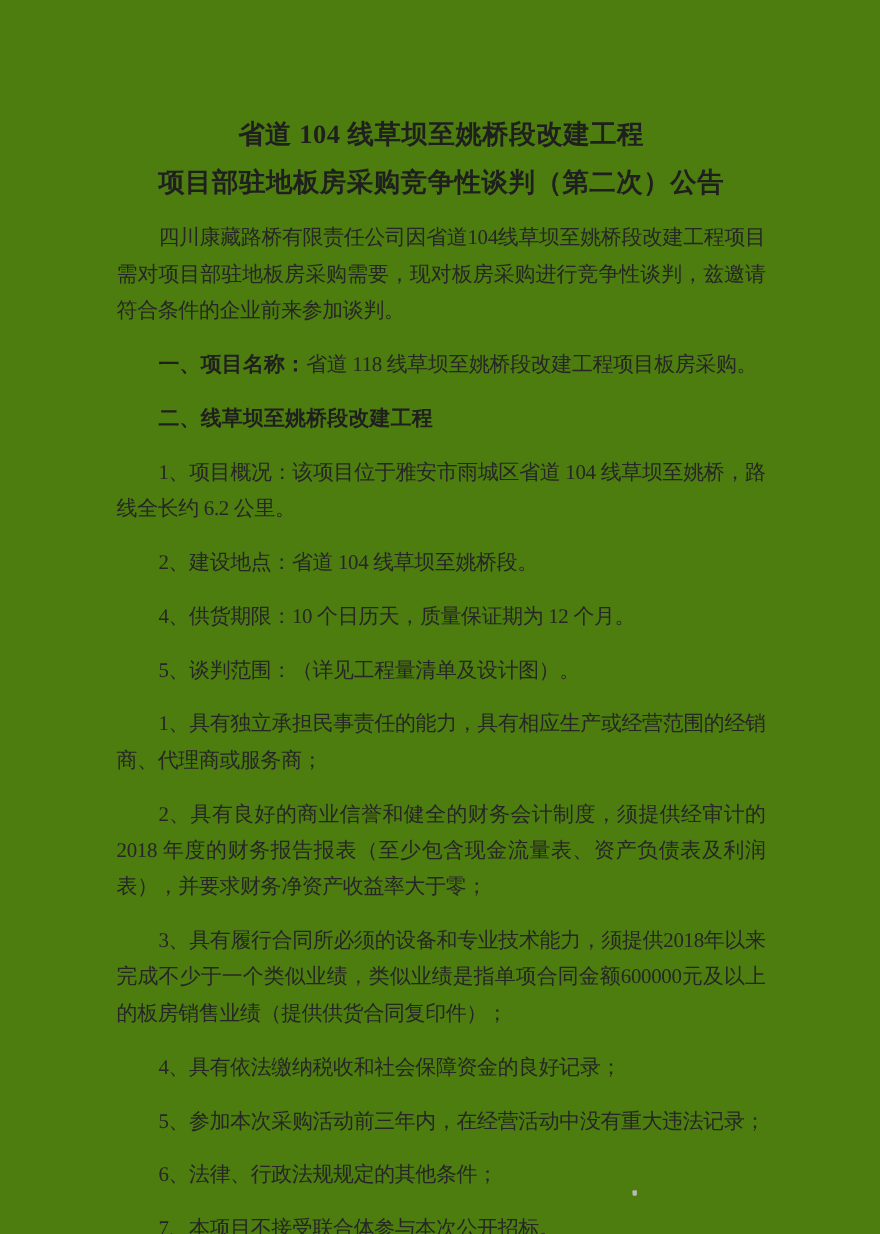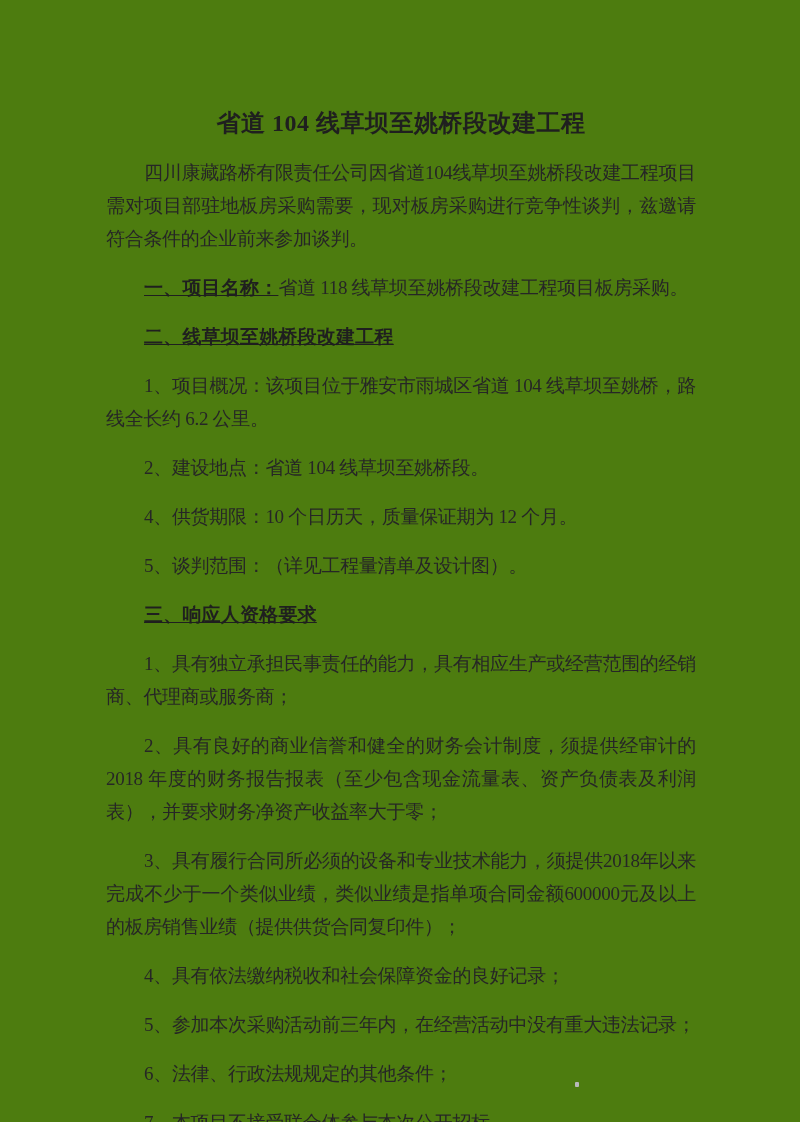--- a/index.html
+++ b/index.html
@@ -49,58 +49,57 @@
     letter-spacing: -0.3px;
     text-align: justify;
     text-indent: 2em;
     color: #262626;
   }
   .sec-label {
     font-weight: 700;
     font-family: "Liberation Sans", "DejaVu Sans", sans-serif;
     letter-spacing: 0.2px;
     color: #1f1f1f;
-    text-decoration: underline;
   }
   .speck {
     position: absolute;
     left: 575px;
     top: 1082px;
     width: 4px;
     height: 5px;
     background: #b9b9b9;
     border-radius: 1px;
   }
 </style>
 </head>
 <body>
 
 <div class="page">
   <div class="content">
 
     <h1 class="doc-title first">省道 104 线草坝至姚桥段改建工程</h1>
+    <h1 class="doc-title second">项目部驻地板房采购竞争性谈判（第二次）公告</h1>
 
     <div class="body-text">
 
       <p class="para"><span>四川康藏路桥有限责任公司因省道104线草坝至姚桥段改建工程项目需对项目部驻地板房采购需要，现对板房采购进行竞争性谈判，兹邀请符合条件的企业前来参加谈判。</span></p>
 
       <p class="para"><span class="sec-label">一、项目名称：</span><span>省道 118 线草坝至姚桥段改建工程项目板房采购。</span></p>
 
       <p class="para"><span class="sec-label">二、线草坝至姚桥段改建工程</span><span></span></p>
 
       <p class="para"><span class="sec-label"></span><span>1、项目概况：该项目位于雅安市雨城区省道 104 线草坝至姚桥，路线全长约 6.2 公里。</span></p>
 
       <p class="para"><span class="sec-label"></span><span>2、建设地点：省道 104 线草坝至姚桥段。</span></p>
 
 
       <p class="para"><span class="sec-label"></span><span>4、供货期限：10 个日历天，质量保证期为 12 个月。</span></p>
 
       <p class="para"><span class="sec-label"></span><span>5、谈判范围：（详见工程量清单及设计图）。</span></p>
 
-      <p class="para"><span class="sec-label">三、响应人资格要求</span><span></span></p>
 
       <p class="para"><span class="sec-label"></span><span>1、具有独立承担民事责任的能力，具有相应生产或经营范围的经销商、代理商或服务商；</span></p>
 
       <p class="para"><span class="sec-label"></span><span>2、具有良好的商业信誉和健全的财务会计制度，须提供经审计的 2018 年度的财务报告报表（至少包含现金流量表、资产负债表及利润表），并要求财务净资产收益率大于零；</span></p>
 
       <p class="para"><span class="sec-label"></span><span>3、具有履行合同所必须的设备和专业技术能力，须提供2018年以来完成不少于一个类似业绩，类似业绩是指单项合同金额600000元及以上的板房销售业绩（提供供货合同复印件）；</span></p>
 
       <p class="para"><span class="sec-label"></span><span>4、具有依法缴纳税收和社会保障资金的良好记录；</span></p>
 
       <p class="para"><span class="sec-label"></span><span>5、参加本次采购活动前三年内，在经营活动中没有重大违法记录；</span></p>

